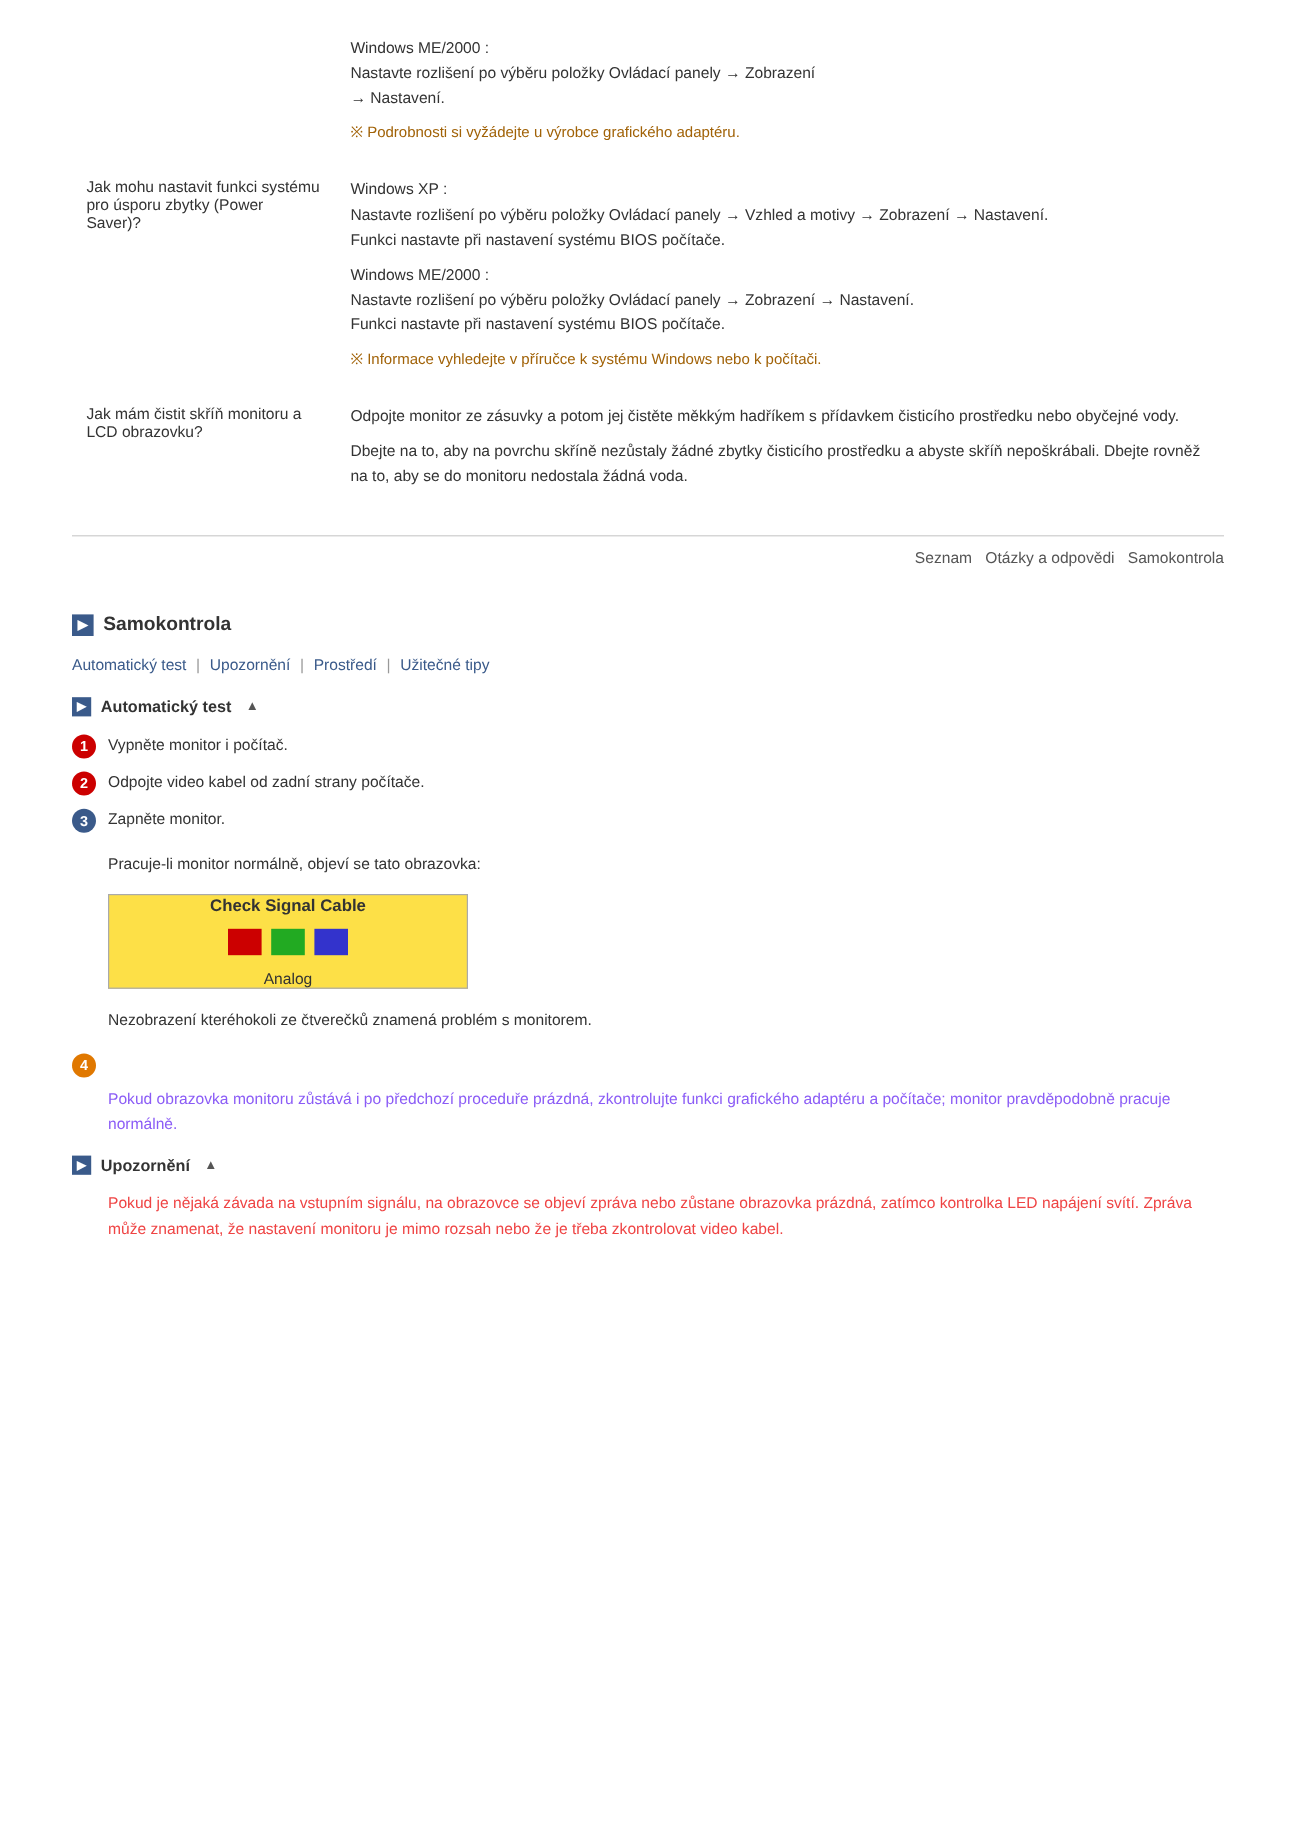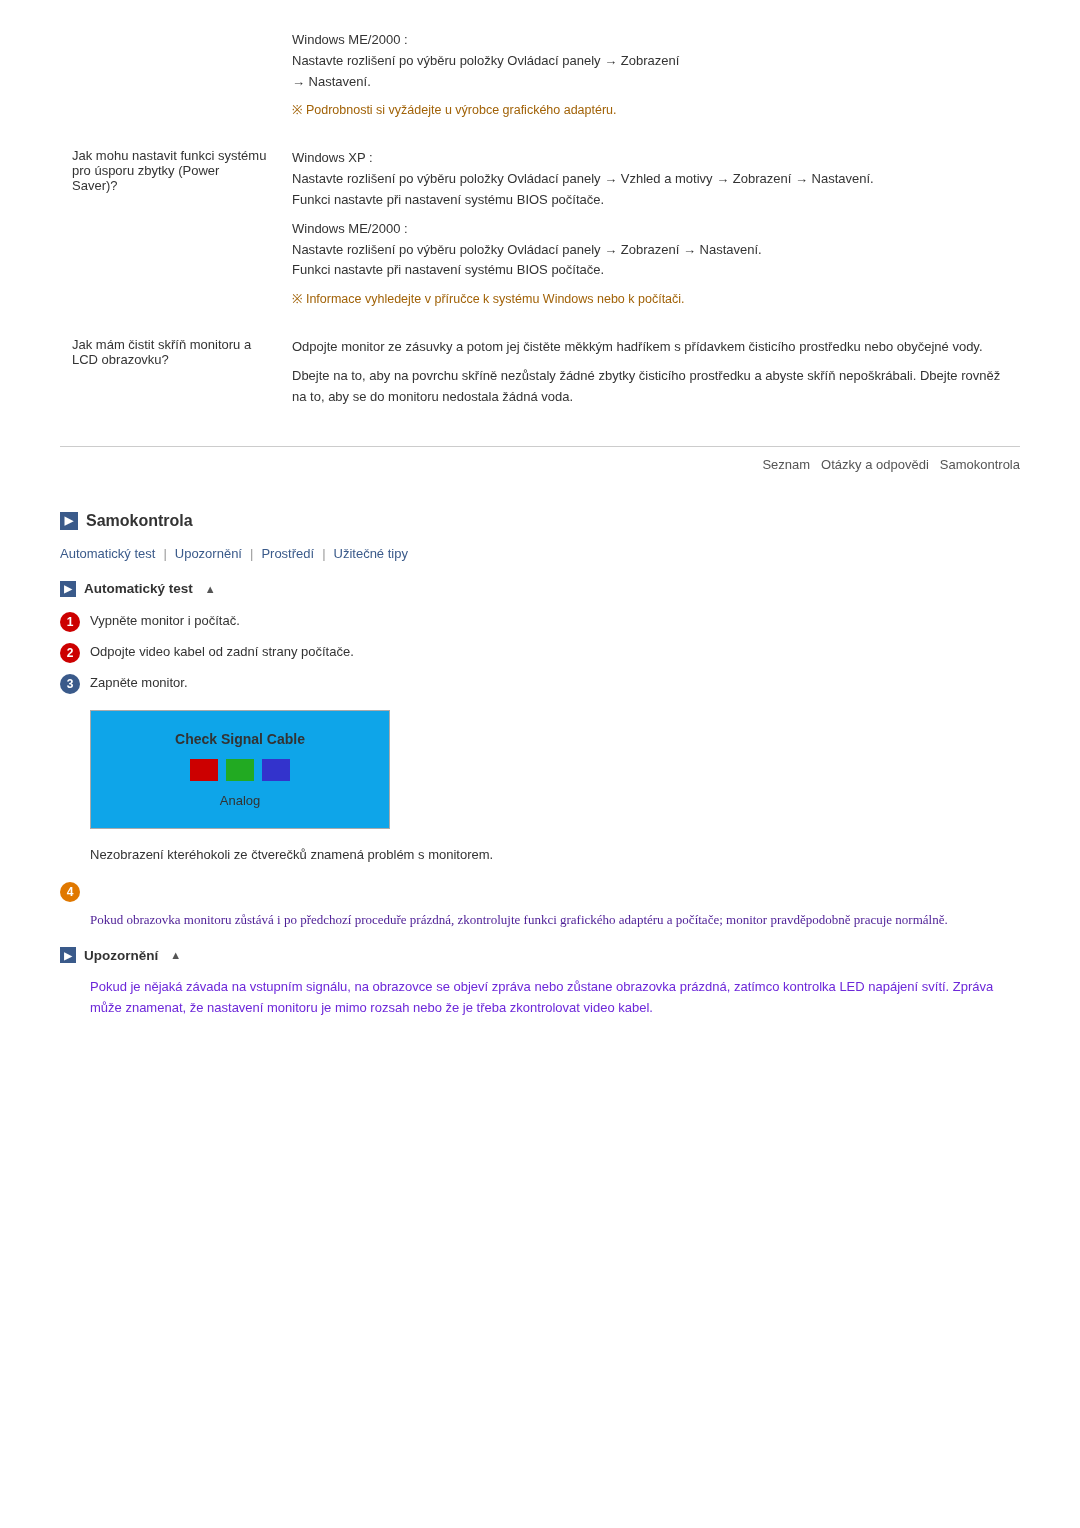--- a/index.html
+++ b/index.html
@@ -179,23 +179,22 @@
       line-height: 1.5;
     }
 
     
     .signal-box-wrapper {
       margin: 16px 0 16px 30px;
     }
     .signal-box {
       width: 300px;
       border: 1px solid #aaa;
-      padding: 20px;
       text-align: center;
-      background: #0ea5e9;
+      background: #fde047;
     }
     .signal-box-title {
       font-size: 14px;
       font-weight: bold;
       color: #333;
       margin-bottom: 12px;
     }
     .signal-colors {
       display: flex;
       justify-content: center;
@@ -220,34 +219,33 @@
       margin-left: 30px;
     }
 
     
     .step4-block {
       margin-bottom: 10px;
     }
     .step4-sub {
       margin-left: 30px;
       font-size: 13px;
-      color: #4c1d95;
+      color: #8b5cf6;
       line-height: 1.6;
       margin-bottom: 16px;
-      font-family: Liberation Serif, serif;
     }
 
     
     .upozorneni-section {
       margin-top: 10px;
     }
     .upozorneni-text {
       margin-left: 30px;
       font-size: 13px;
-      color: #6d28d9;
+      color: #ef4444;
       line-height: 1.6;
       margin-top: 10px;
     }
   </style>
 </head>
 <body>
 
 <div class="page-wrapper">
 
   <table class="faq-table">
@@ -322,20 +320,21 @@
     <li>
       <div class="step-num red">2</div>
       <span>Odpojte video kabel od zadní strany počítače.</span>
     </li>
     <li>
       <div class="step-num blue">3</div>
       <span>Zapněte monitor.</span>
     </li>
   </ul>
 
+  <div class="step-sub">Pracuje-li monitor normálně, objeví se tato obrazovka:</div>
 
   <div class="signal-box-wrapper">
     <div class="signal-box">
       <div class="signal-box-title">Check Signal Cable</div>
       <div class="signal-colors">
         <div class="color-square" style="background:#cc0000;"></div>
         <div class="color-square" style="background:#22aa22;"></div>
         <div class="color-square" style="background:#3333cc;"></div>
       </div>
       <div class="signal-label">Analog</div>

